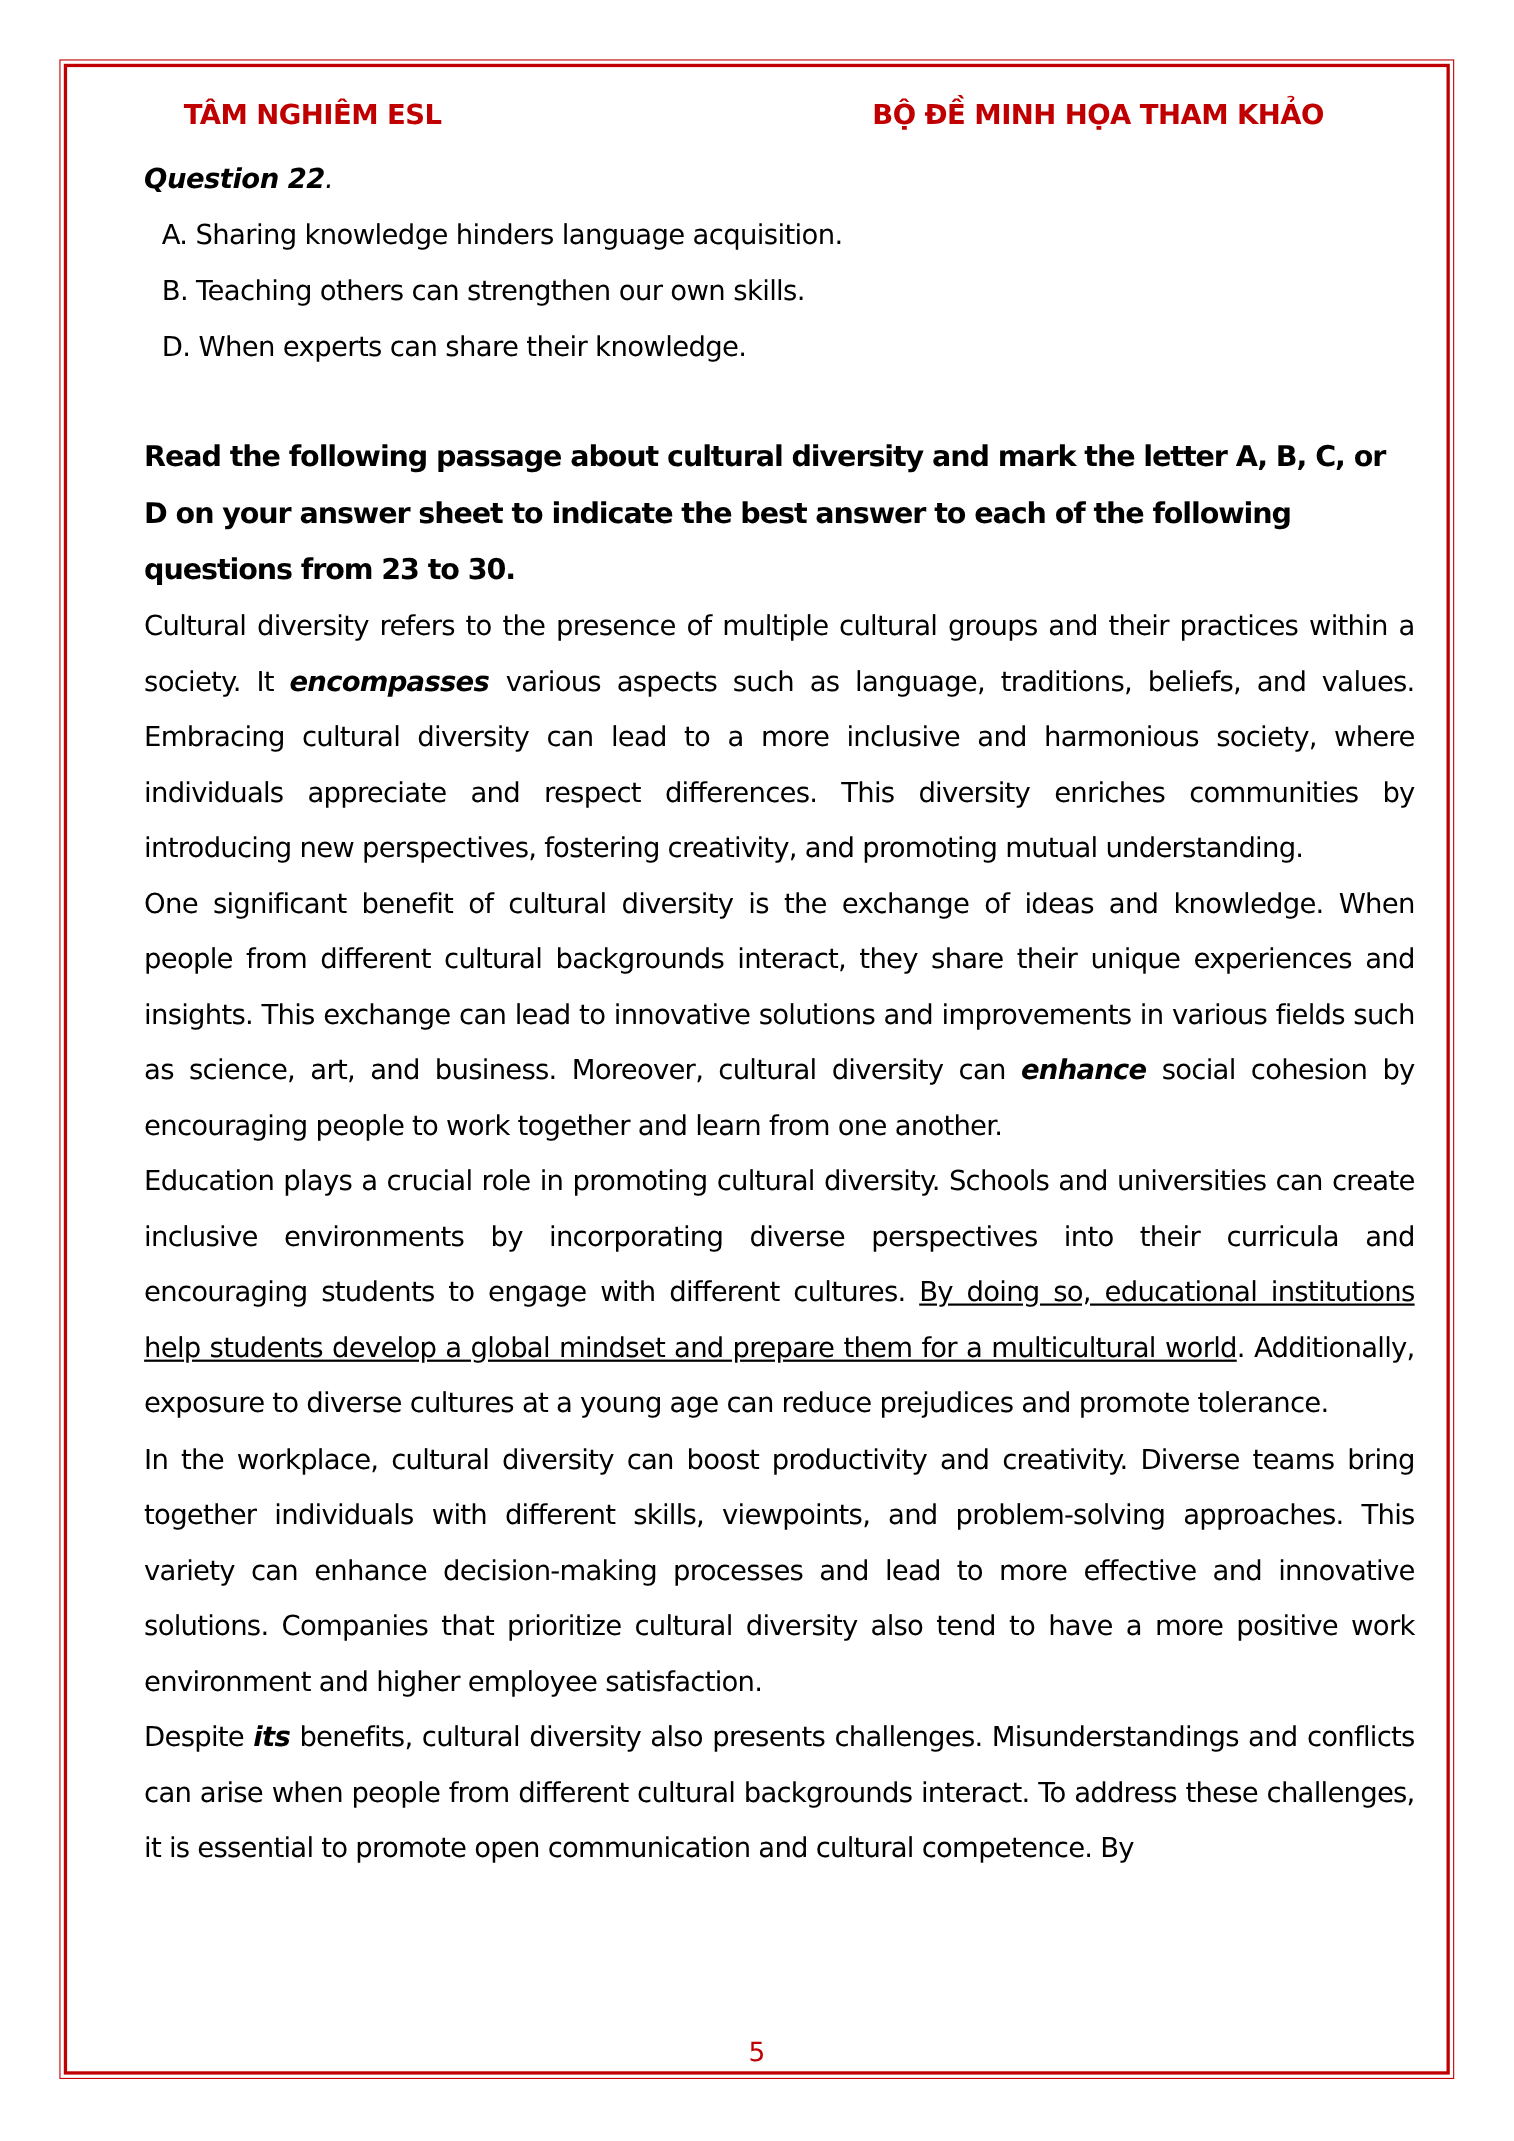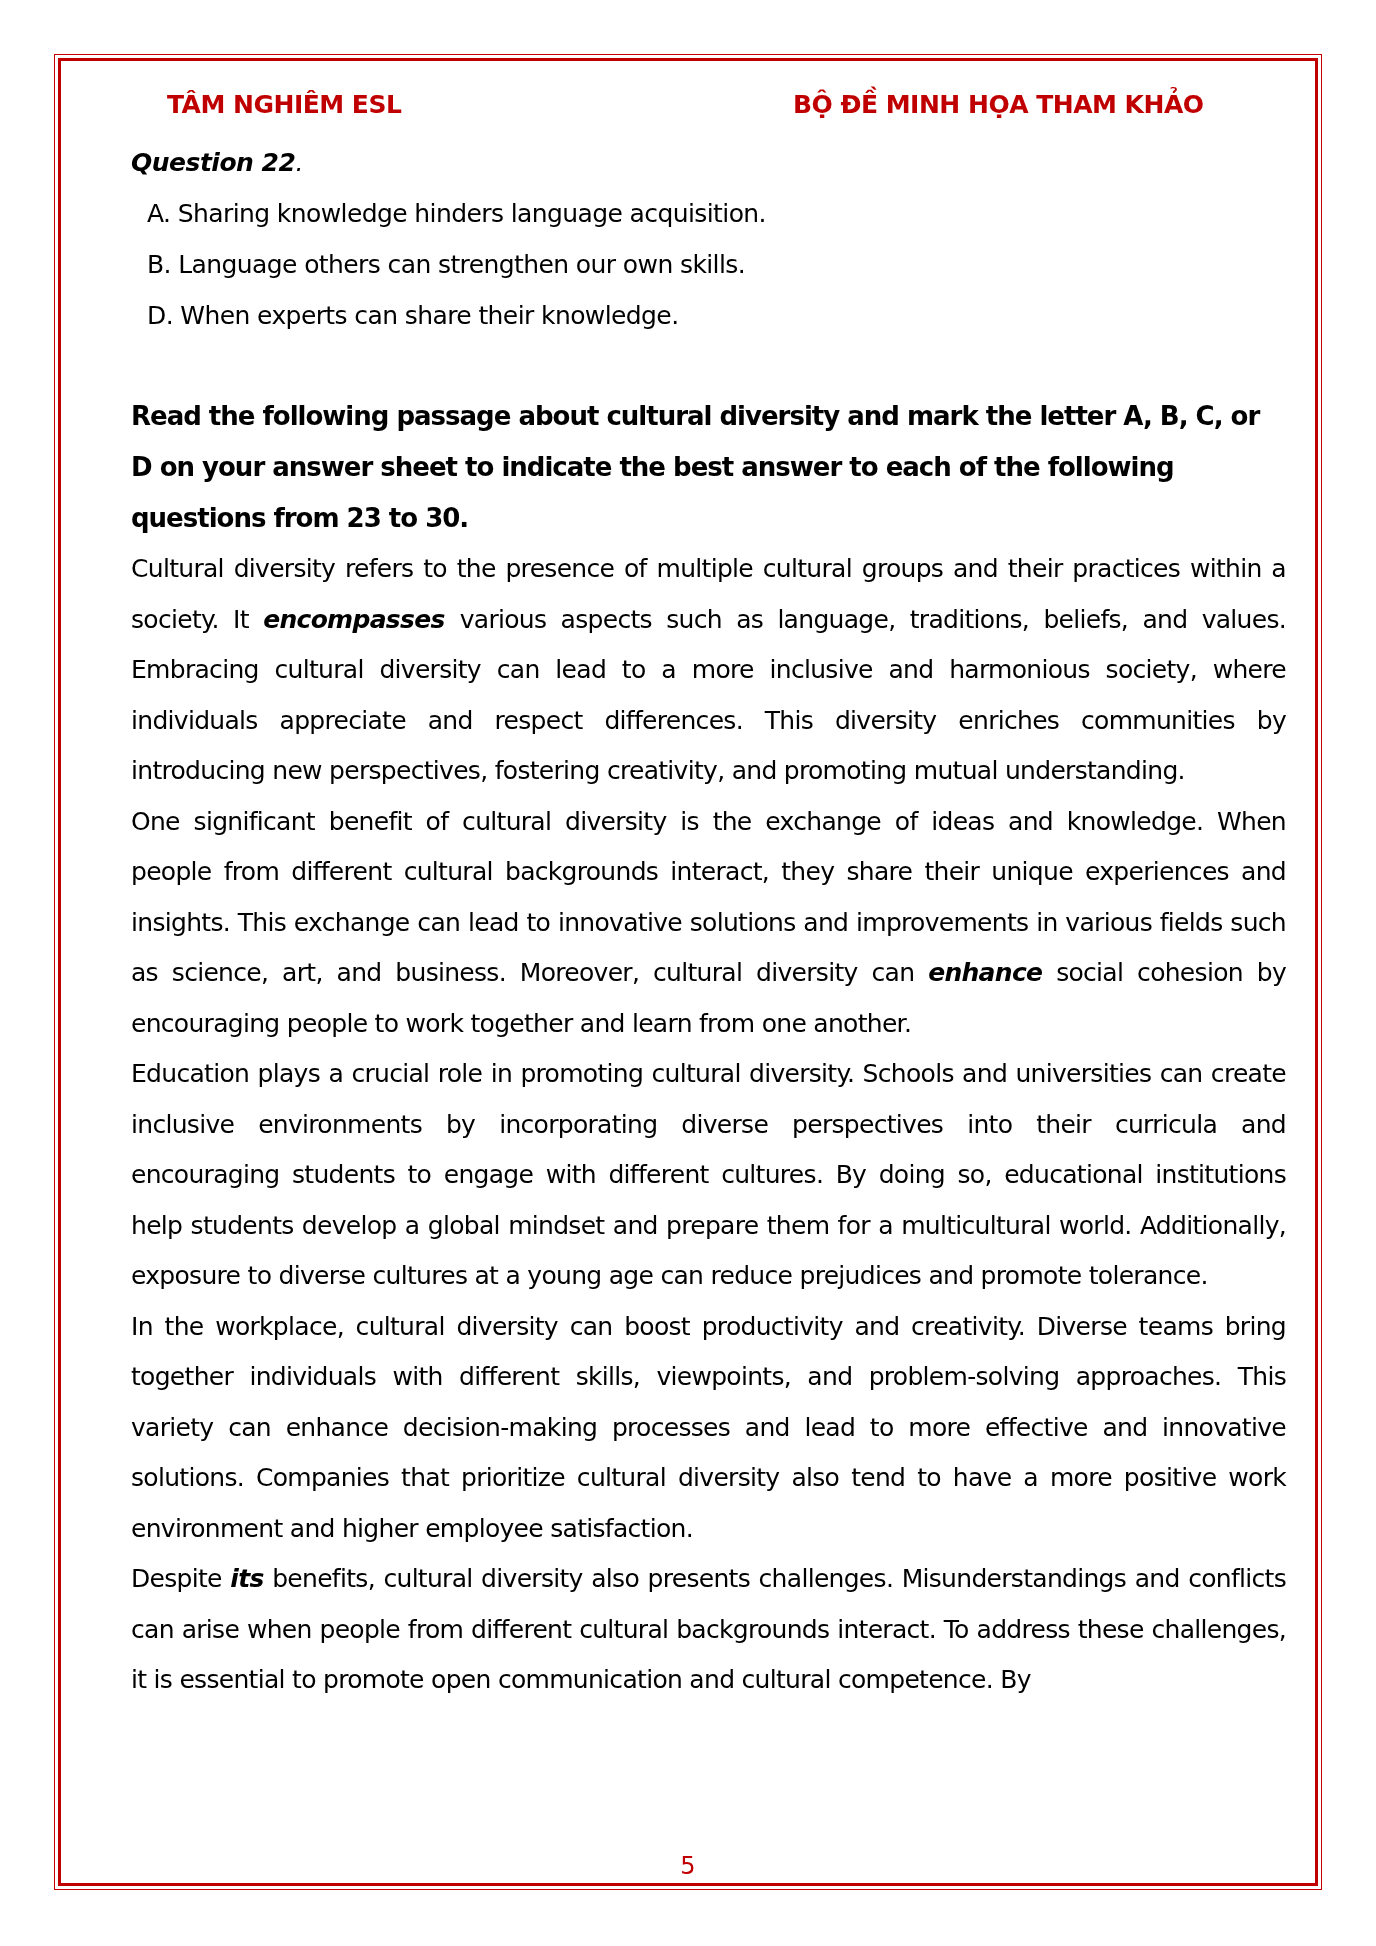--- a/index.html
+++ b/index.html
@@ -15,39 +15,39 @@
   .header .left { position: absolute; left: 0; top: 10px; }
   .header .right { position: absolute; left: 626px; top: 10px; }
   .q-title { font-size: 25px; font-weight: bold; margin-top: 6px; line-height: 50px; letter-spacing: -0.5px; font-style: italic; }
   .q-title .dot { font-weight: normal; }
   .option { font-size: 25px; line-height: 51px; letter-spacing: -0.6px; margin-left: 16px; }
   .instruction { margin-top: 50px; font-size: 26px; font-weight: bold; 
                  line-height: 51px; letter-spacing: -1px; }
   .passage p { margin: 0; font-size: 25px; line-height: 50.5px; text-align: justify;
                letter-spacing: -0.7px; }
   .kw { font-weight: bold; font-style: italic; }
-  .ul { }
+  .ul { text-decoration: underline; }
   .page-num { position: absolute; left: 0; width: 1376px; top: 1852px; text-align: center;
               font-size: 24px; color: #c00000; }
 </style>
 </head>
 <body>
 
 <div class="frame-outer"></div>
 <div class="frame-inner"></div>
 
 <div class="content">
   <div class="header">
     <span class="left">TÂM NGHIÊM ESL</span>
     <span class="right">BỘ ĐỀ MINH HỌA THAM KHẢO</span>
   </div>
 
   <div class="q-title"><span>Question 22</span><span class="dot">.</span></div>
   <div class="option">A. Sharing knowledge hinders language acquisition.</div>
-  <div class="option">B. Language others can strengthen our own skills.</div>
+  <div class="option">B. Teaching others can strengthen our own skills.</div>
   <div class="option">D. When experts can share their knowledge.</div>
 
   <div class="instruction">Read the following passage about cultural diversity and mark the letter A, B, C, or D on your answer sheet to indicate the best answer to each of the following questions from 23 to 30.</div>
 
   <div class="passage">
     <p><span>Cultural diversity refers to the presence of multiple cultural groups and their practices within a society. It </span><span class="kw">encompasses </span><span>various aspects such as language, traditions, beliefs, and values. Embracing cultural diversity can lead to a more inclusive and harmonious society, where individuals appreciate and respect differences. This diversity enriches communities by introducing new perspectives, fostering creativity, and promoting mutual understanding.</span></p>
     <p><span>One significant benefit of cultural diversity is the exchange of ideas and knowledge. When people from different cultural backgrounds interact, they share their unique experiences and insights. This exchange can lead to innovative solutions and improvements in various fields such as science, art, and business. Moreover, cultural diversity can </span><span class="kw">enhance</span><span> social cohesion by encouraging people to work together and learn from one another.</span></p>
     <p><span>Education plays a crucial role in promoting cultural diversity. Schools and universities can create inclusive environments by incorporating diverse perspectives into their curricula and encouraging students to engage with different cultures. </span><span class="ul">By doing so, educational institutions help students develop a global mindset and prepare them for a multicultural world</span><span>. Additionally, exposure to diverse cultures at a young age can reduce prejudices and promote tolerance.</span></p>
     <p>In the workplace, cultural diversity can boost productivity and creativity. Diverse teams bring together individuals with different skills, viewpoints, and problem-solving approaches. This variety can enhance decision-making processes and lead to more effective and innovative solutions. Companies that prioritize cultural diversity also tend to have a more positive work environment and higher employee satisfaction.</p>
     <p><span>Despite </span><span class="kw">its</span><span> benefits, cultural diversity also presents challenges. Misunderstandings and conflicts can arise when people from different cultural backgrounds interact. To address these challenges, it is essential to promote open communication and cultural competence. By</span></p>

